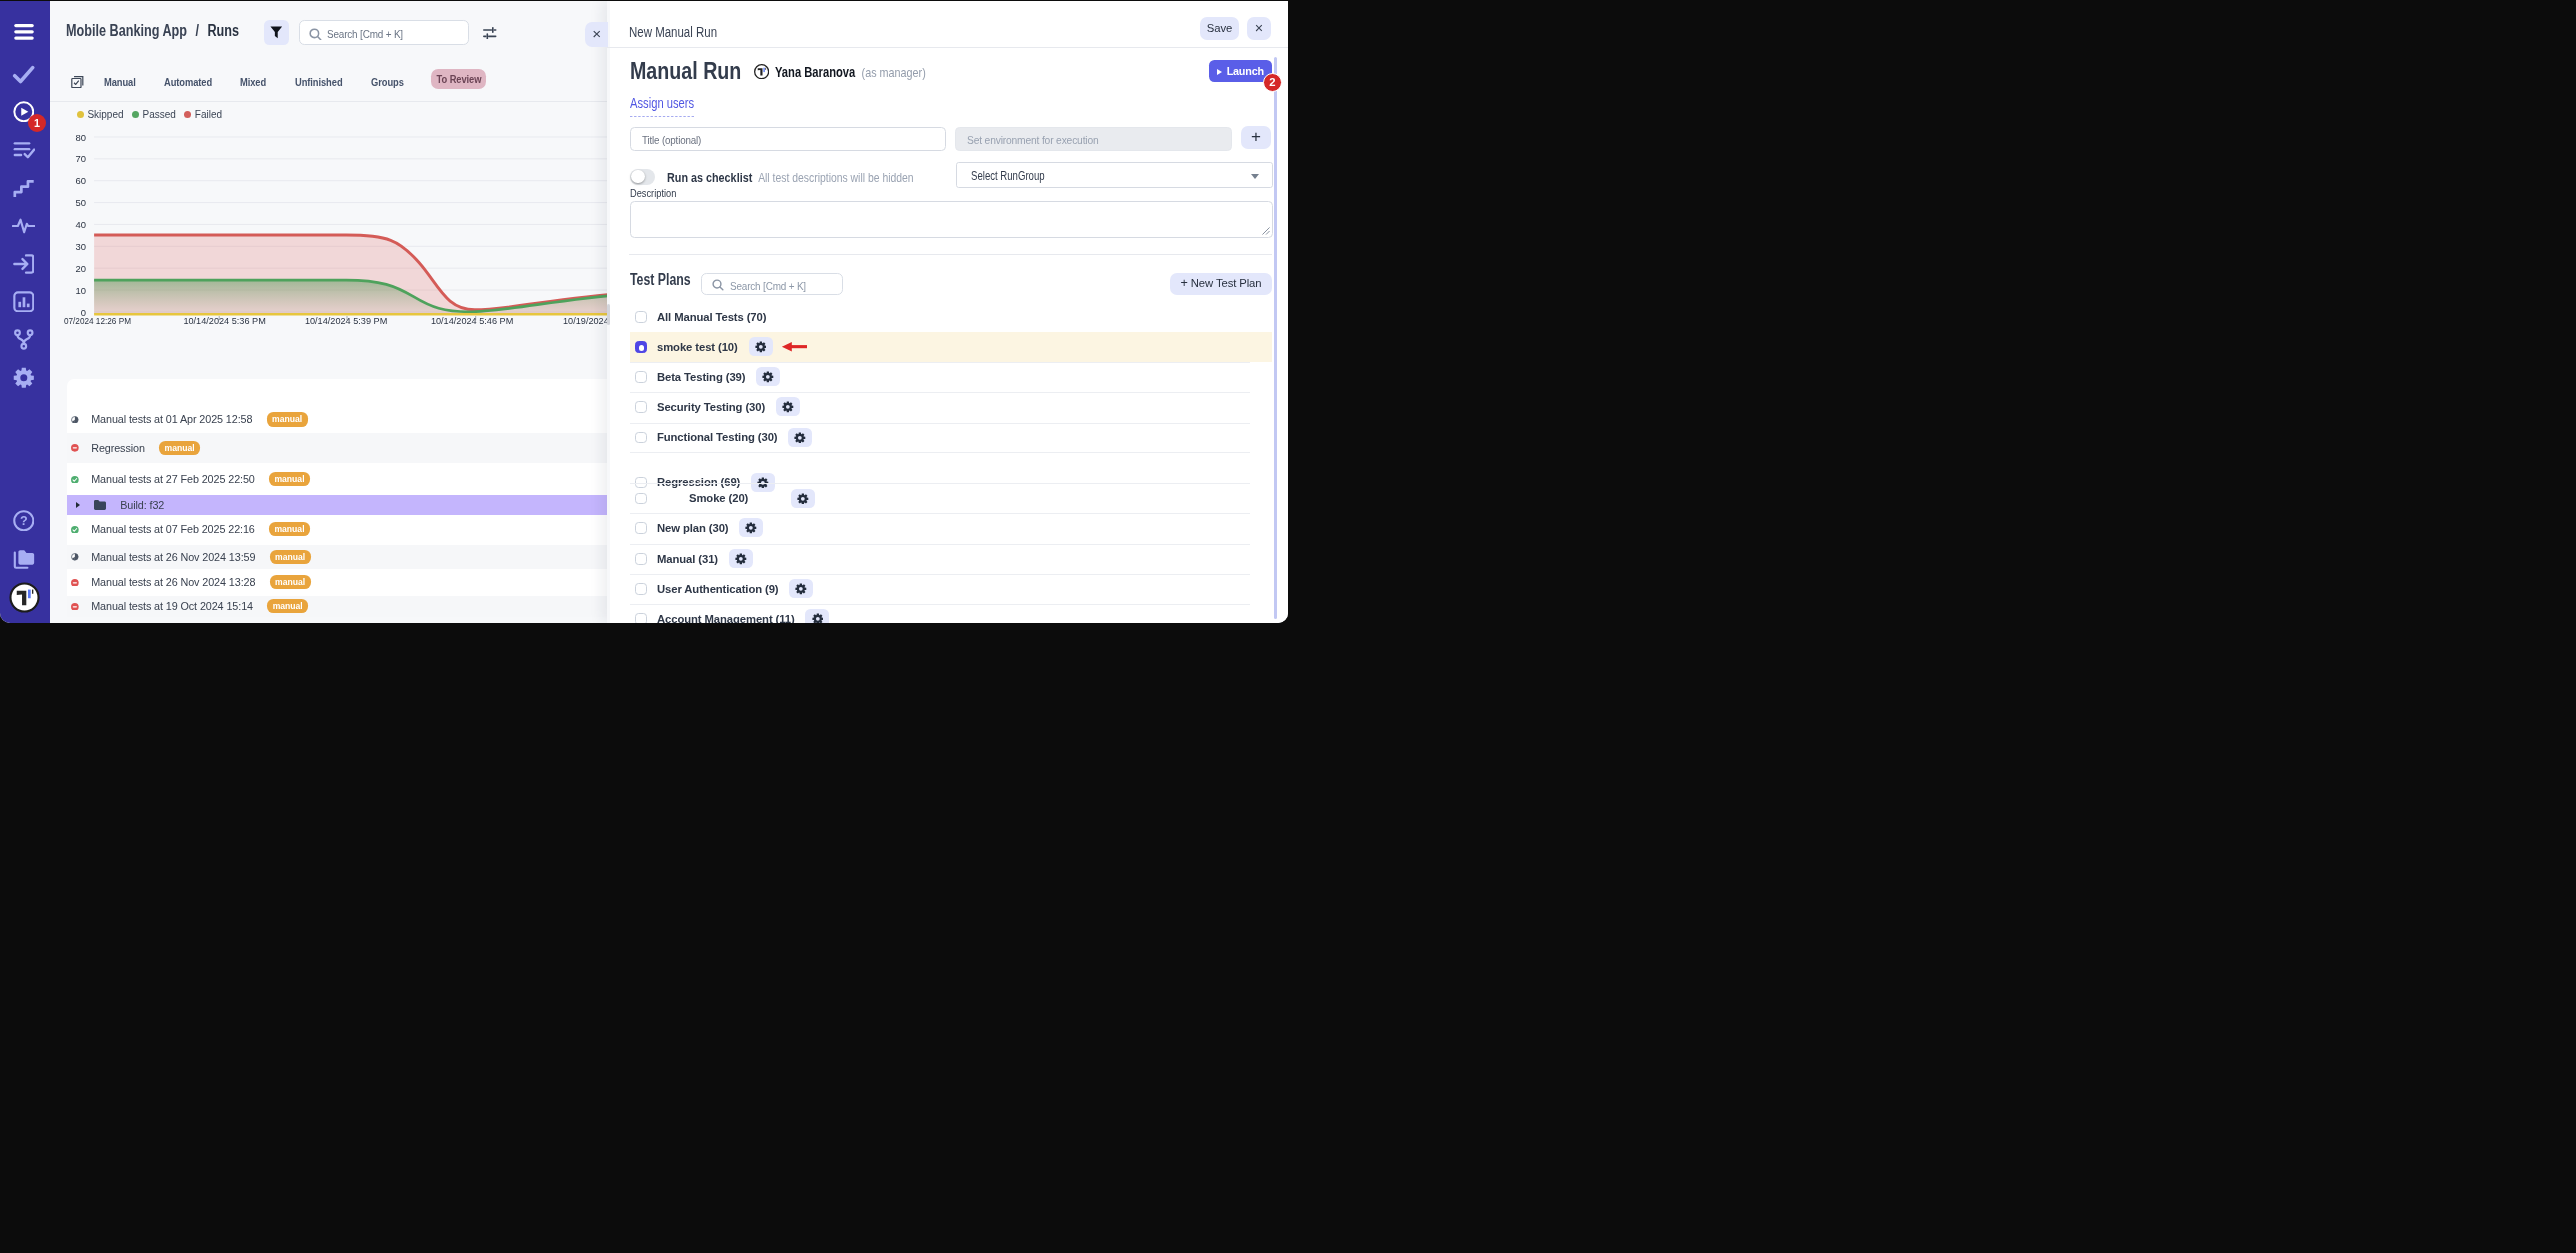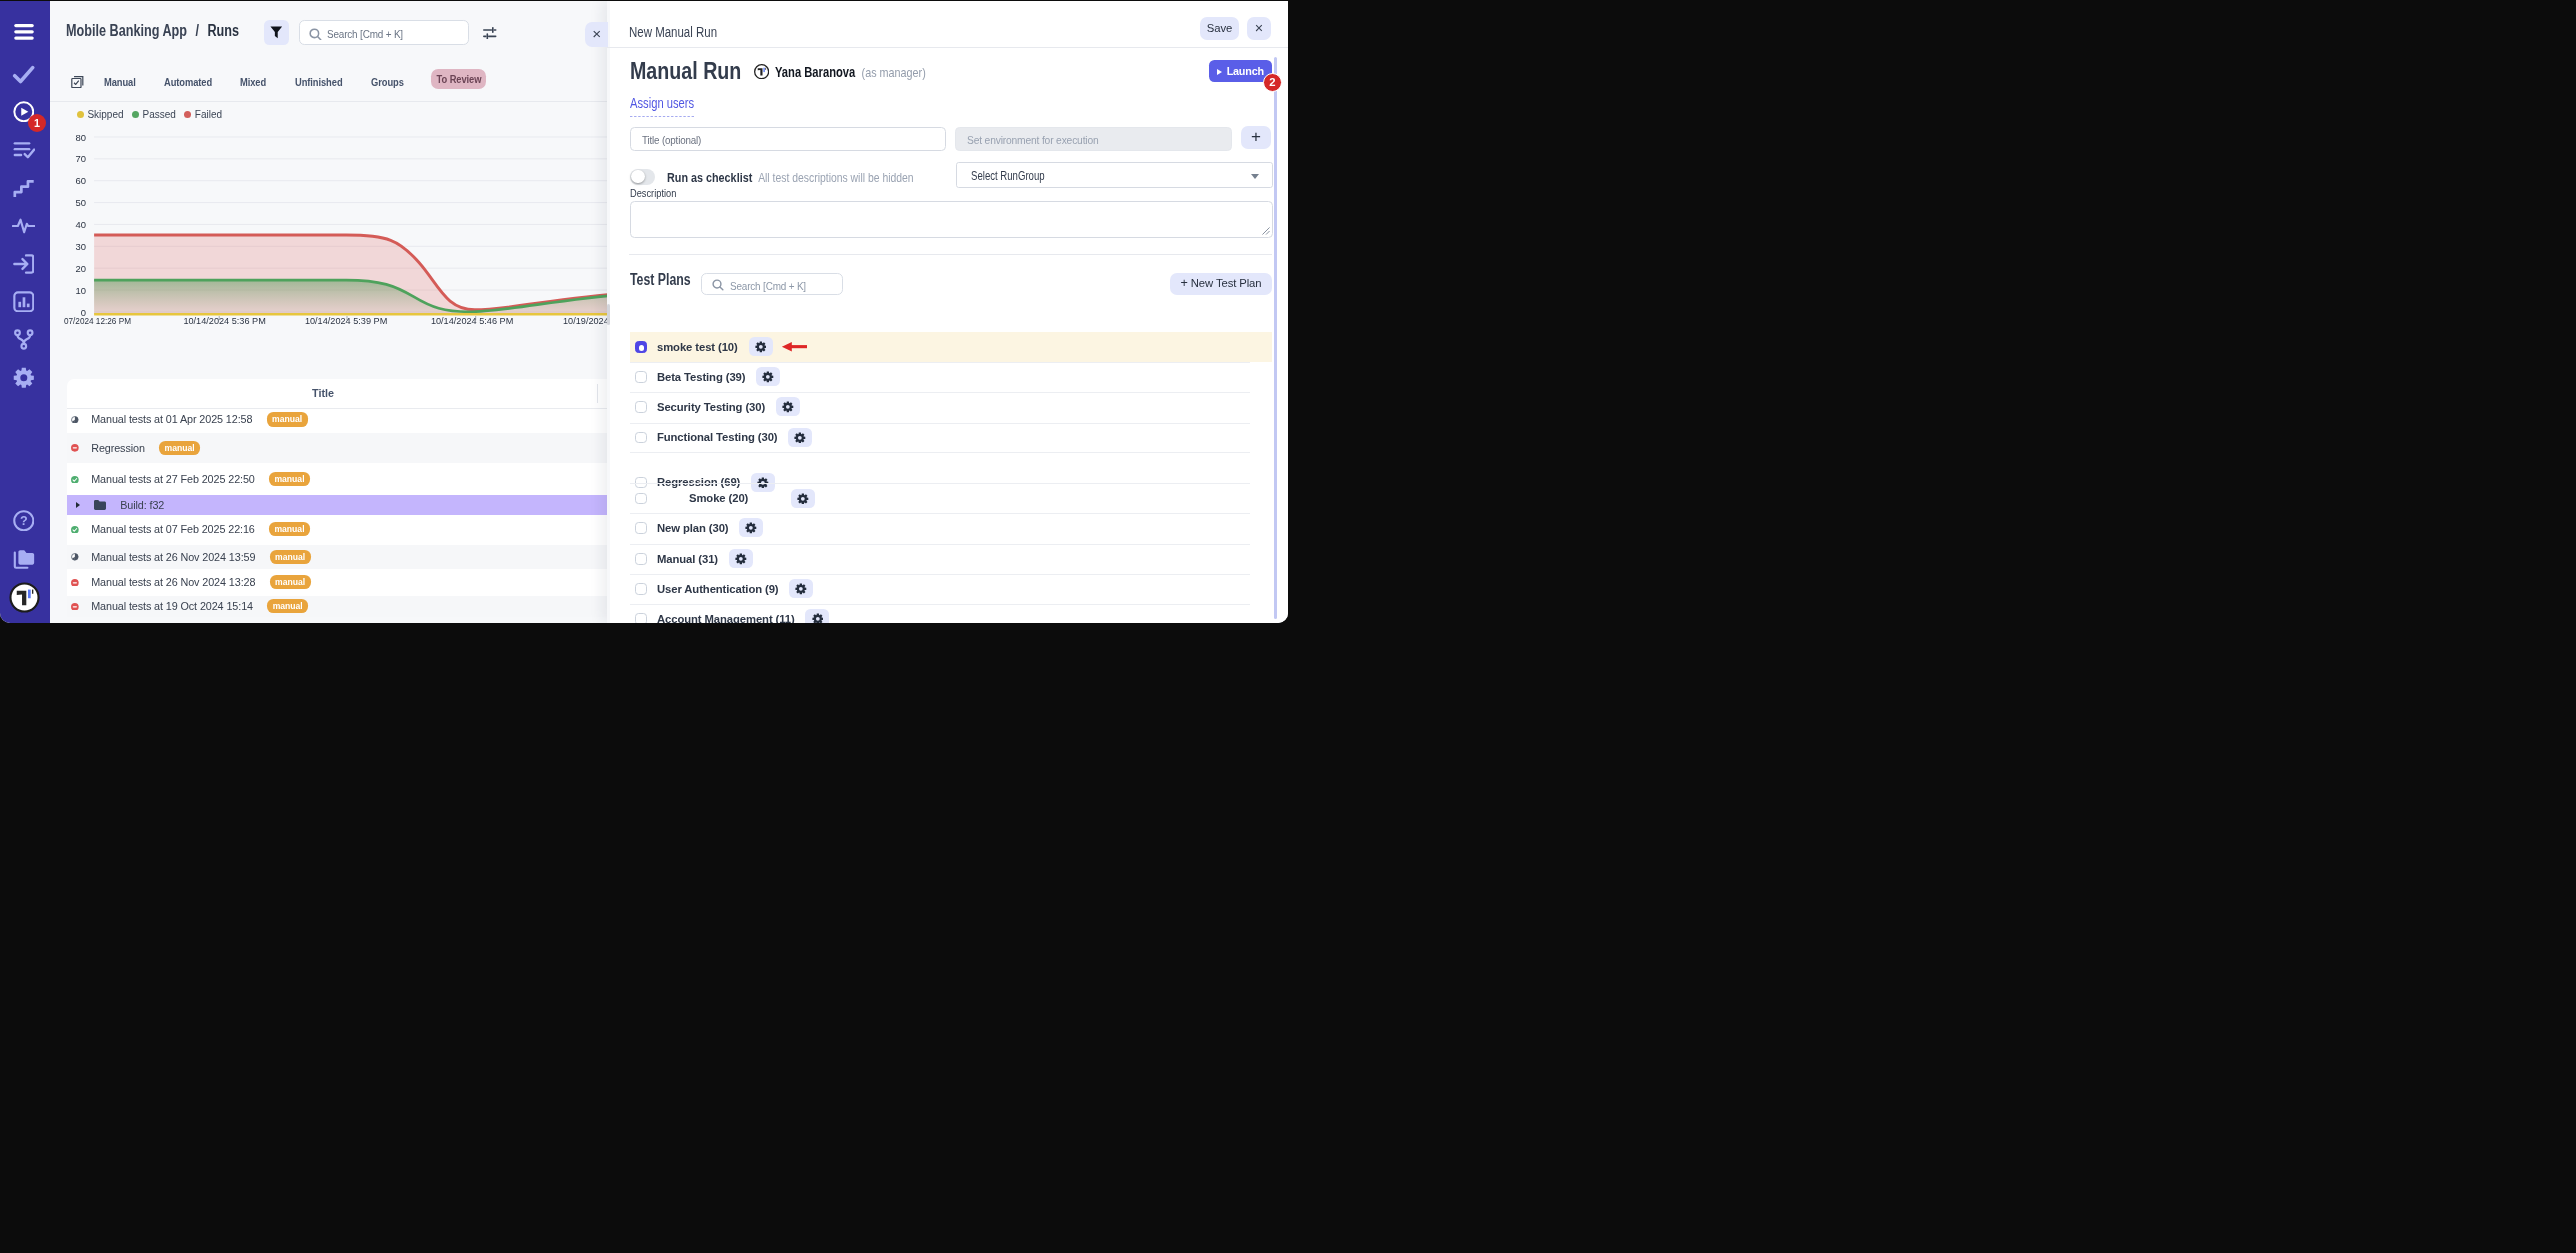--- a/index.html
+++ b/index.html
@@ -197,24 +197,20 @@
       </g>
       <g font-family="Liberation Sans, sans-serif" font-size="10.3" fill="#2b3342" text-anchor="middle">
         <text x="15.5" y="223.5" text-anchor="start" textLength="74.5" lengthAdjust="spacingAndGlyphs">07/2024 12:26 PM</text>
         <text x="194" y="223.5" textLength="91.6" lengthAdjust="spacingAndGlyphs">10/14/2024 5:36 PM</text>
         <text x="329" y="223.5" textLength="91.6" lengthAdjust="spacingAndGlyphs">10/14/2024 5:39 PM</text>
         <text x="469" y="223.5" textLength="91.6" lengthAdjust="spacingAndGlyphs">10/14/2024 5:46 PM</text>
         <text x="570" y="223.5" text-anchor="start" textLength="91.6" lengthAdjust="spacingAndGlyphs">10/19/2024 8:00 PM</text>
       </g>
     </svg>
     <div class="tcard">
-      <div class="thead">
-          <span style="position:absolute;left:245px;top:8px">Title</span>
-        <div class="tsep" style="left:530px"></div>
-      </div>
       <div class="trow" style="top:26.6px;height:28px;">
         <svg class="ric" viewBox="0 0 14 14">
             <circle cx="7" cy="7" r="6" fill="#fff" stroke="#6f7987" stroke-width="1.8"></circle>
             <path d="M7 1 A6 6 0 0 1 7 13 Z" fill="#4c5564"></path>
             <path d="M7 13 A6 6 0 0 1 1.9 10.5 L 7 7 Z" fill="#4c5564"></path>
           </svg>
         <span class="rtxt">Manual tests at 01 Apr 2025 12:58</span>
           <span class="mbadge">manual</span>
       </div>
       <div class="trow" style="top:54px;height:30px;background:#f6f7f9;">
@@ -322,20 +318,24 @@
     <div class="hdivider" style="left:22px;right:15.8px;top:253px"></div>
     <div class="abs" style="left:23px;top:270px;font-size:15.8px;font-weight:bold;color:#333c4c;transform:scaleX(0.78);transform-origin:left top;">Test Plans</div>
     <div class="searchbox" style="left:94px;top:272px;width:142px;height:22.5px;font-size:11.3px;color:#8d98a8;">
       <svg style="position:absolute;left:10px;top:5.4px" width="11.7" height="11.7" viewBox="0 0 14 14">
           <circle cx="6" cy="6" r="4.7" stroke="#8a94a4" stroke-width="1.7" fill="none"></circle>
           <path d="M9.5 9.5 L13 13" stroke="#8a94a4" stroke-width="1.7" stroke-linecap="round"></path>
         </svg>
       <span style="position:absolute;left:28px;top:5px;font-size:11.7px;transform:scaleX(0.85);transform-origin:left top;white-space:nowrap;">Search [Cmd + K]</span>
     </div>
     <div class="btn-ind" style="left:563px;top:272px;width:102px;height:22.5px;font-size:11.3px;line-height:21.6px;letter-spacing:-0.1px;"><span style="font-size:12.6px;">+</span> New Test Plan</div>
+    <div class="prow" style="top:301px;height:30px;">
+      <span class="cbx"></span>
+        <span class="plabel">All Manual Tests (70)</span>
+    </div>
     <div class="rowline" style="top:331px"></div>
     <div class="prow" style="top:331px;height:30px;background:#fcf5e2;width:642px;position:absolute;">
       <span class="cbx" style="background:#4f46e5;border-color:#4f46e5;position:relative;">
           <span style="position:absolute;left:3.2px;top:3.2px;width:5.4px;height:5.4px;background:#fff;border-radius:50%;"></span>
         </span>
       <span class="plabel">smoke test (10)</span>
       <span class="gearbtn">
           <svg width="11.7" height="11.7" viewBox="0 0 16 16">
             <path d="M13.32,6.26 L15.45,6.52 L15.45,9.48 L13.32,9.74 L13.00,10.53 L14.32,12.22 L12.22,14.32 L10.53,13.00 L9.74,13.32 L9.48,15.45 L6.52,15.45 L6.26,13.32 L5.47,13.00 L3.78,14.32 L1.68,12.22 L3.00,10.53 L2.68,9.74 L0.55,9.48 L0.55,6.52 L2.68,6.26 L3.00,5.47 L1.68,3.78 L3.78,1.68 L5.47,3.00 L6.26,2.68 L6.52,0.55 L9.48,0.55 L9.74,2.68 L10.53,3.00 L12.22,1.68 L14.32,3.78 L13.00,5.47 Z M10.60,8.00 A2.6,2.6 0 1 0 5.40,8.00 A2.6,2.6 0 1 0 10.60,8.00 Z" fill="#232c3c" fill-rule="evenodd"></path>
           </svg>

